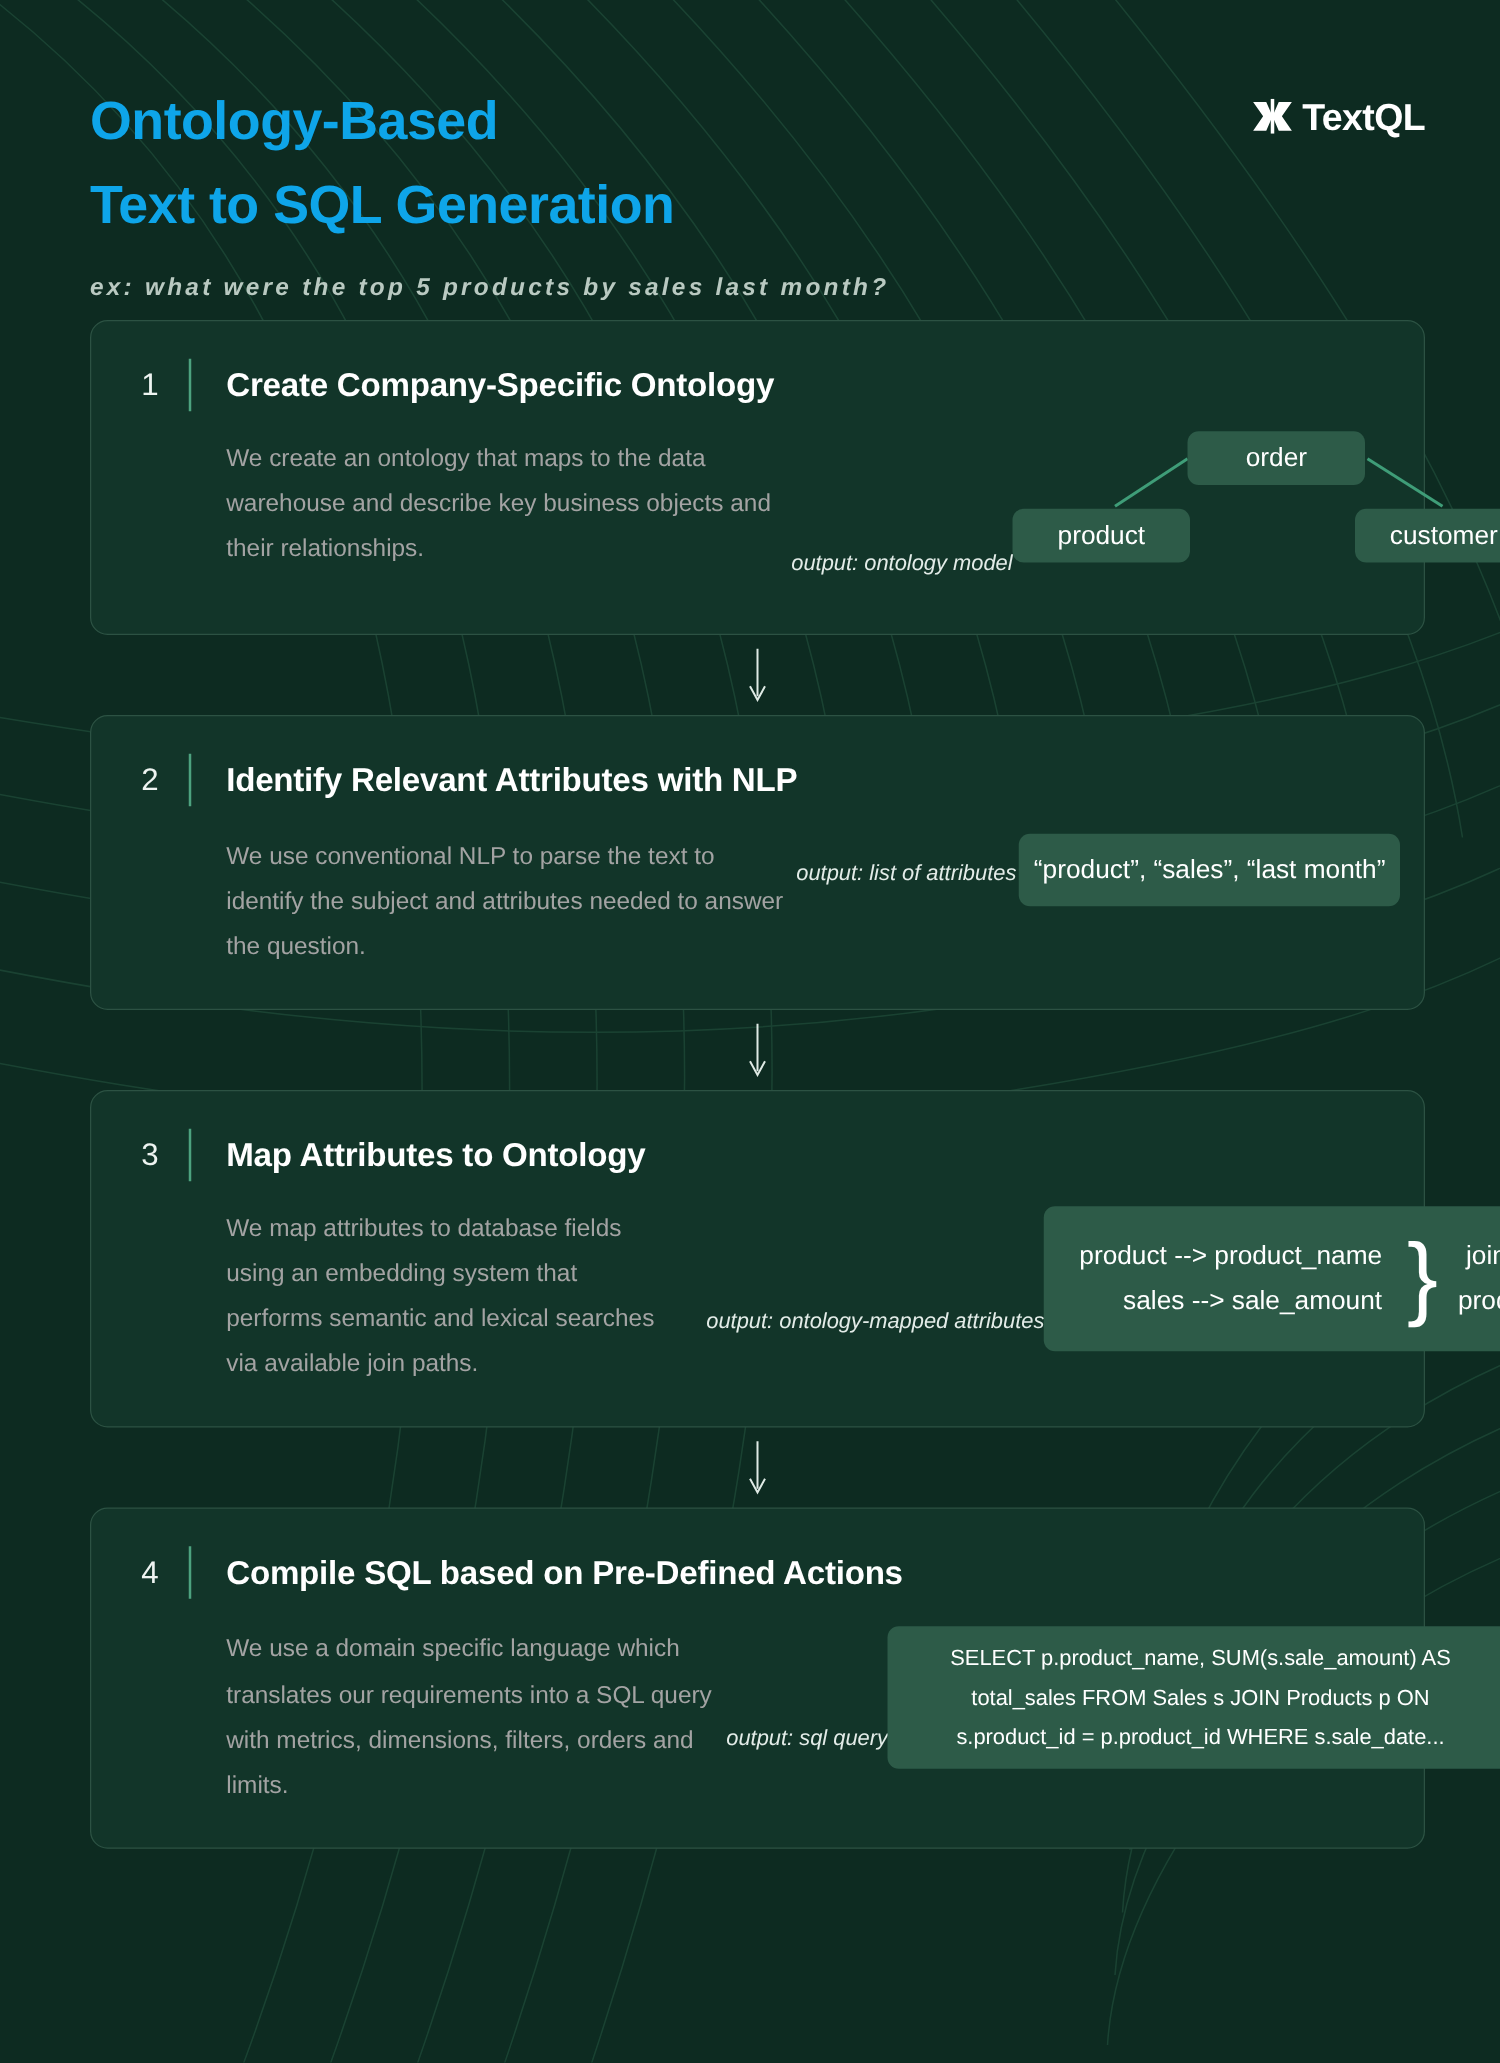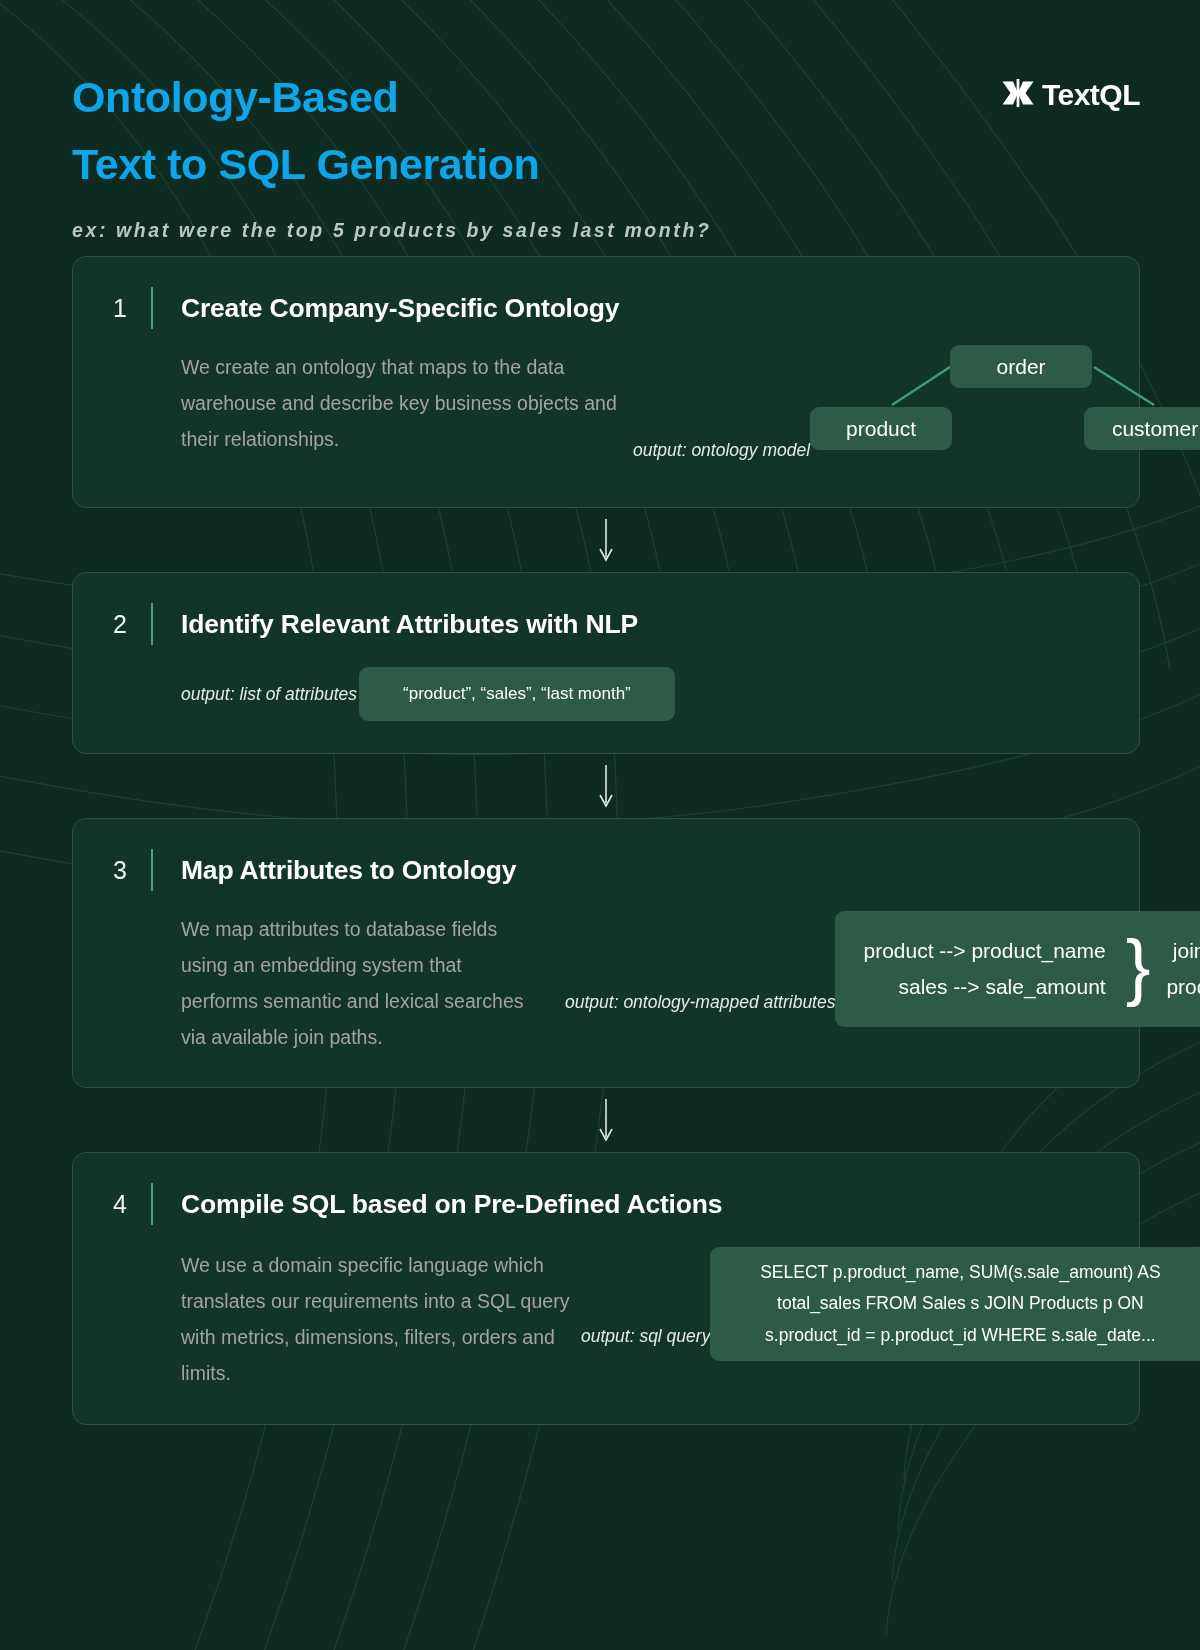--- a/index.html
+++ b/index.html
@@ -162,22 +162,22 @@
   }
   .node-order    { left: 140px; top: 2px;  width: 142px; }
   .node-product  { left: 0px;   top: 64px; width: 142px; }
   .node-customer { left: 274px; top: 64px; width: 142px; }
 
   
   .card2 .card-body { padding-top: 16px; }
   .card2 .card-text { width: 456px; }
   .card2 .out-label { margin-bottom: 16px; margin-right: 2px; }
   .attrs-chip {
-    padding: 17px 44px;
-    font-size: 17px;
+    padding: 17px 12px;
+    font-size: 21px;
     white-space: nowrap;
   }
 
   
   .card3 .card-body { padding-top: 14px; gap: 24px; }
   .card3 .card-text { width: 360px; }
   .card3 .out-label { }
   .map-chip {
     display: flex;
     align-items: center;
@@ -309,20 +309,21 @@
     </svg>
   </div>
 
   <div class="card card2">
     <div class="card-head">
       <div class="step-num">2</div>
       <div class="step-rule"></div>
       <div class="card-title">Identify Relevant Attributes with NLP</div>
     </div>
     <div class="card-body">
+      <div class="card-text">We use conventional NLP to parse the text to identify the subject and attributes needed to answer the question.</div>
       <div class="out-col">
         <div class="out-label">output: list of attributes</div>
         <div class="chip attrs-chip">“product”, “sales”, “last month”</div>
       </div>
     </div>
   </div>
 
   <div class="arrow">
     <svg width="20" height="46" aria-hidden="true">
       <line x1="10" y1="2" x2="10" y2="40" stroke="#dfeae5" stroke-width="1.6"></line>

